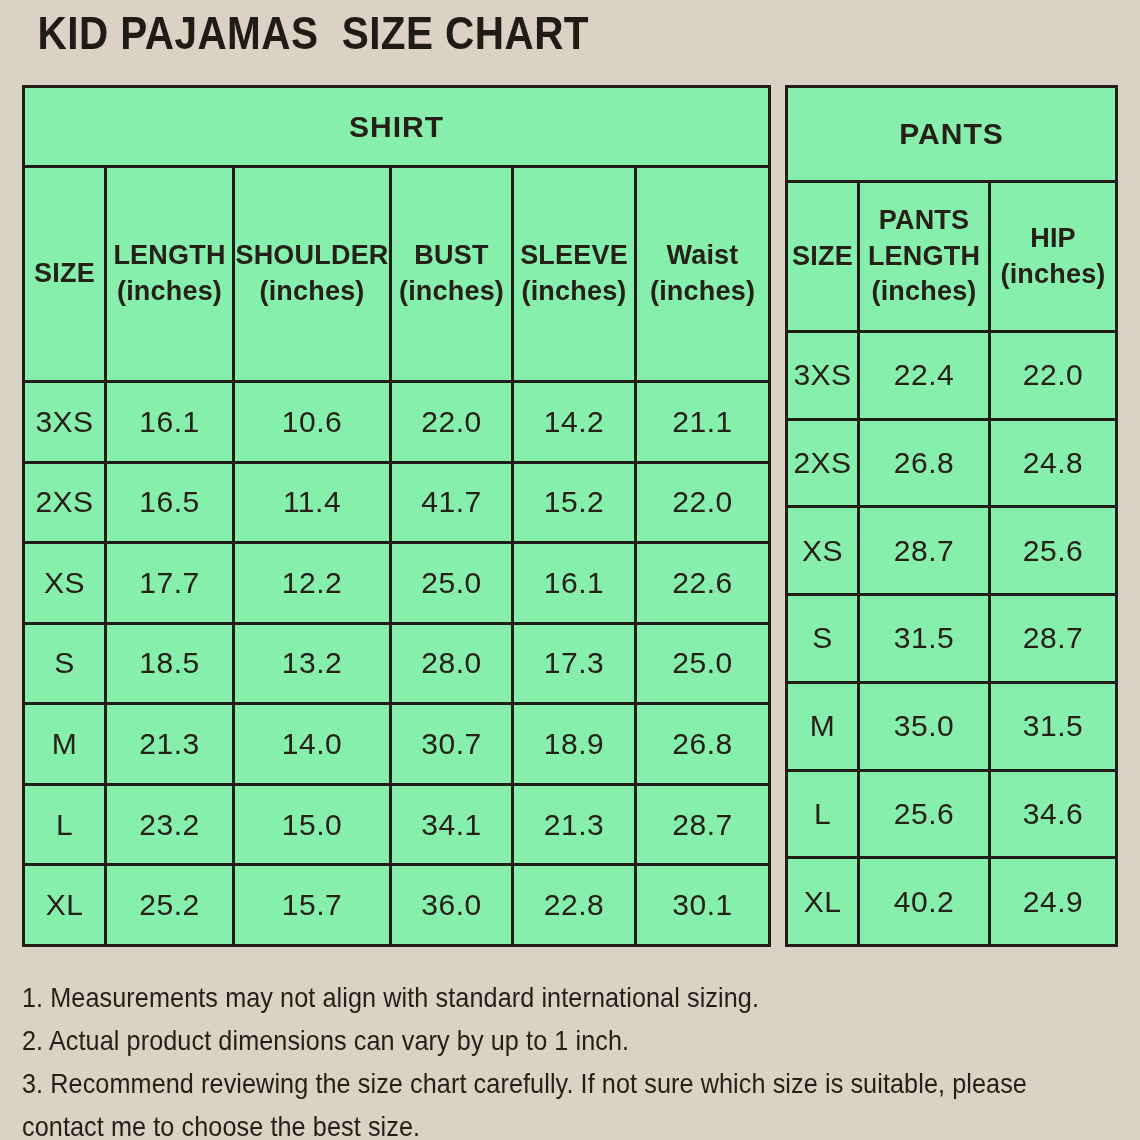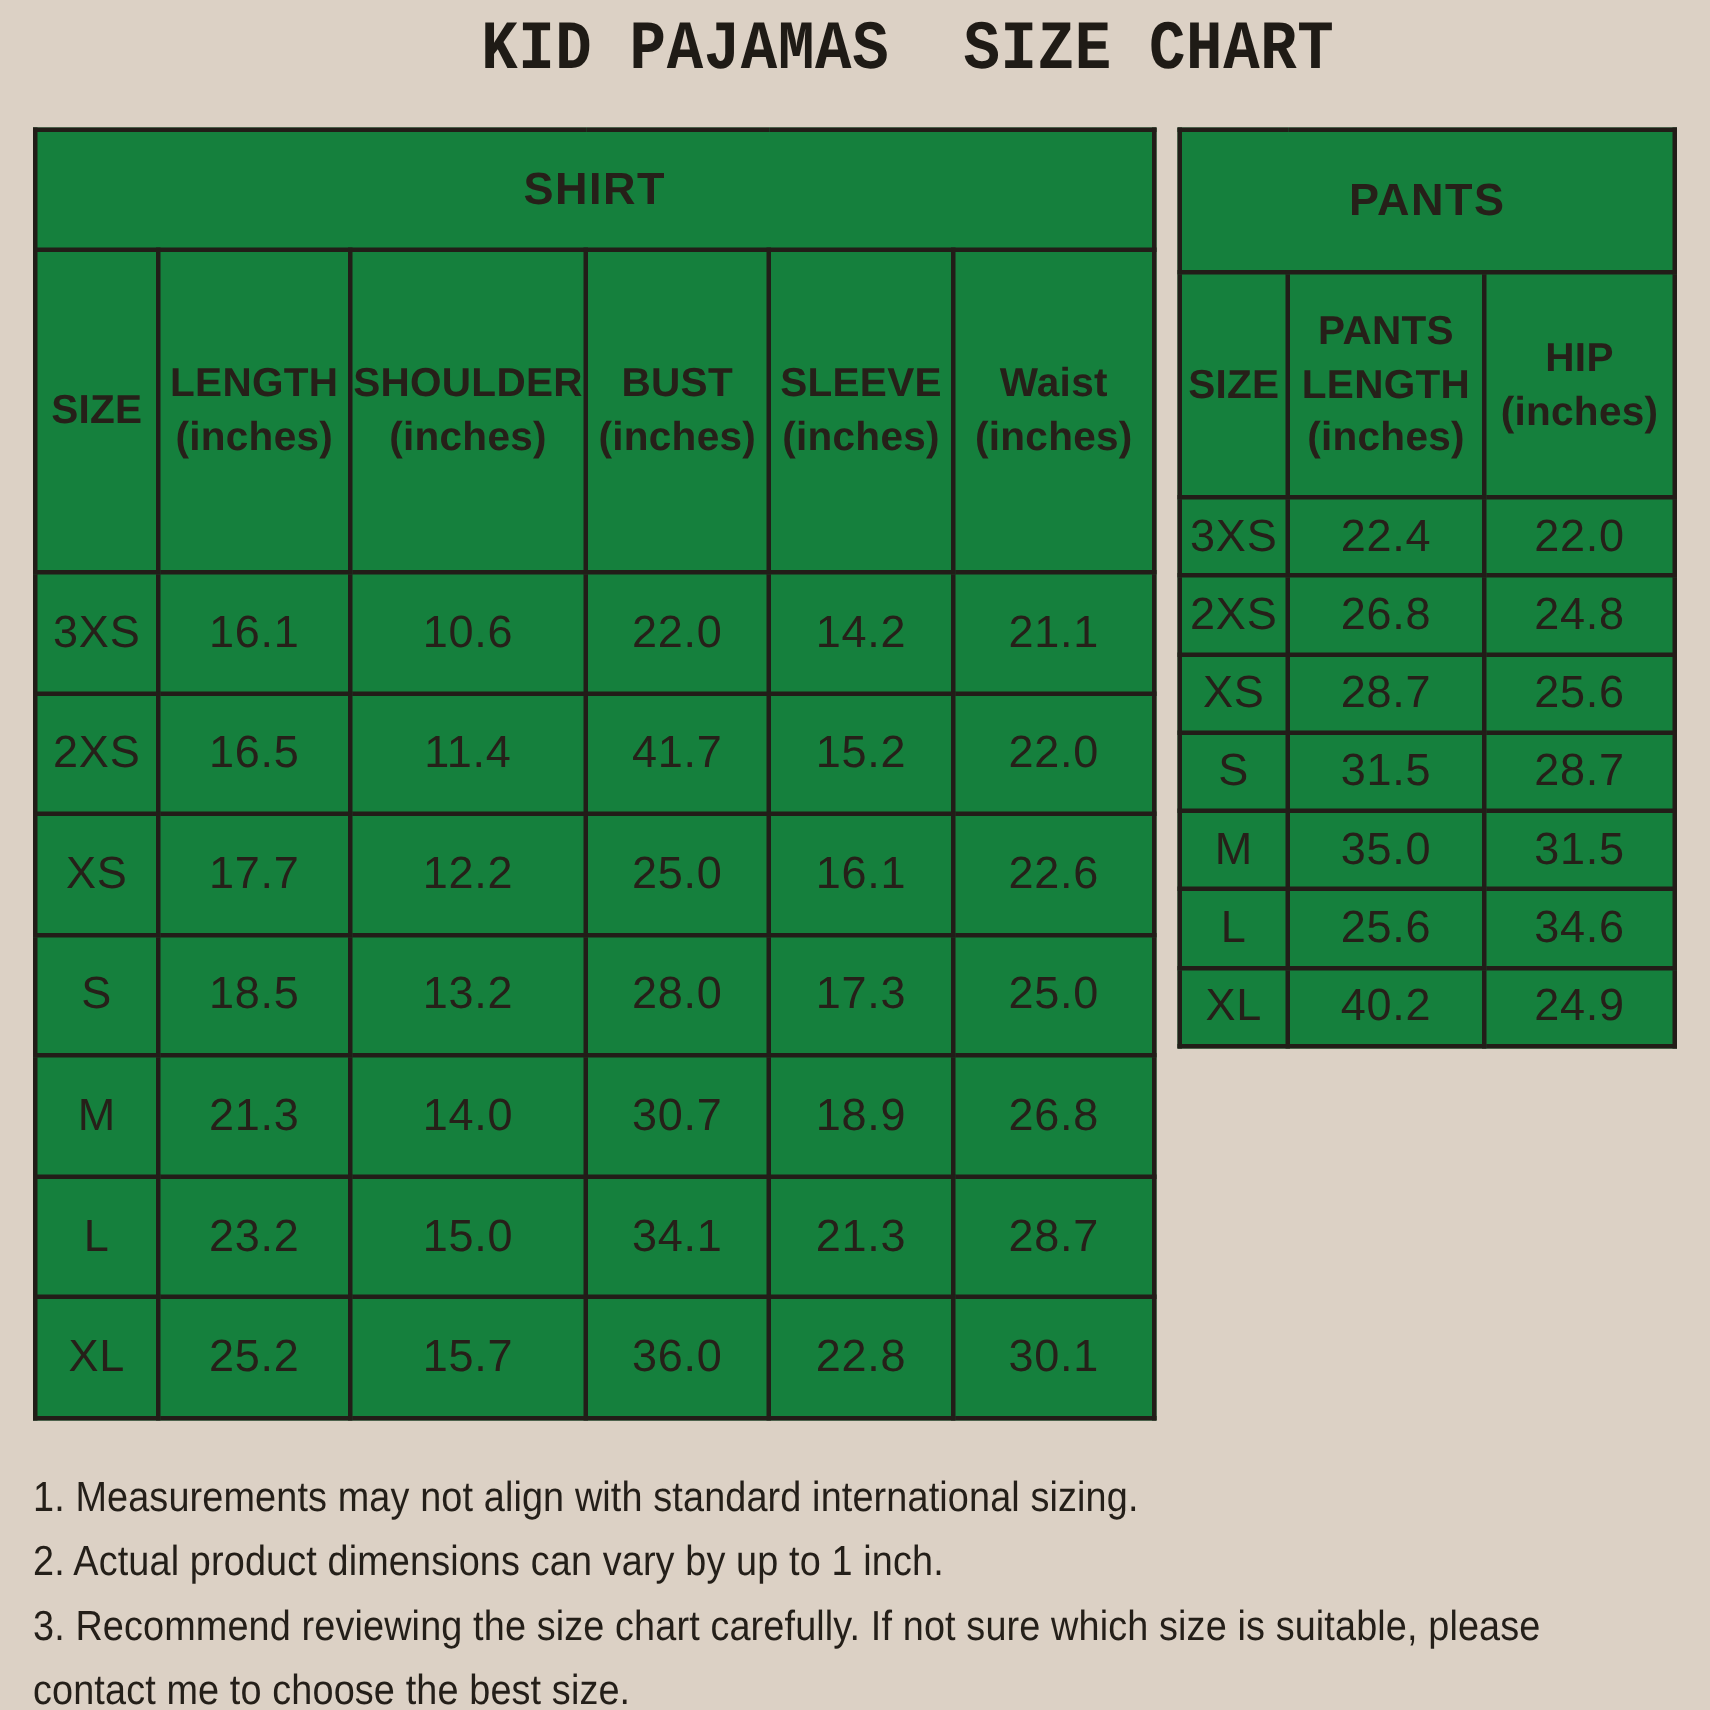--- a/index.html
+++ b/index.html
@@ -16,49 +16,48 @@
     overflow: hidden;
   }
   .title-wrap {
     position: absolute;
     top: 0;
     left: 0;
     width: 928px;
     height: 66px;
     display: flex;
     align-items: center;
-    justify-content: flex-end;
-    font-family: Liberation Mono, monospace;
+    justify-content: flex-start;
   }
   .title {
     font-size: 46px;
     font-weight: bold;
     letter-spacing: 0.5px;
     white-space: pre;
     transform: scaleX(0.88);
     transform-origin: center;
     color: #1f1b16;
   }
   table {
     position: absolute;
     border-collapse: collapse;
     table-layout: fixed;
-    background: #15803d;
+    background: #86efac;
   }
   #shirt-table {
     left: 22px;
     top: 85px;
     width: 746px;
     height: 862px;
   }
   #pants-table {
     left: 785px;
     top: 85px;
     width: 332px;
-    height: 614px;
+    height: 862px;
   }
   th, td {
     border: 3px solid #221d18;
     text-align: center;
     vertical-align: middle;
     padding: 0;
     font-weight: normal;
     color: #262019;
   }
   tr.section-row th {

